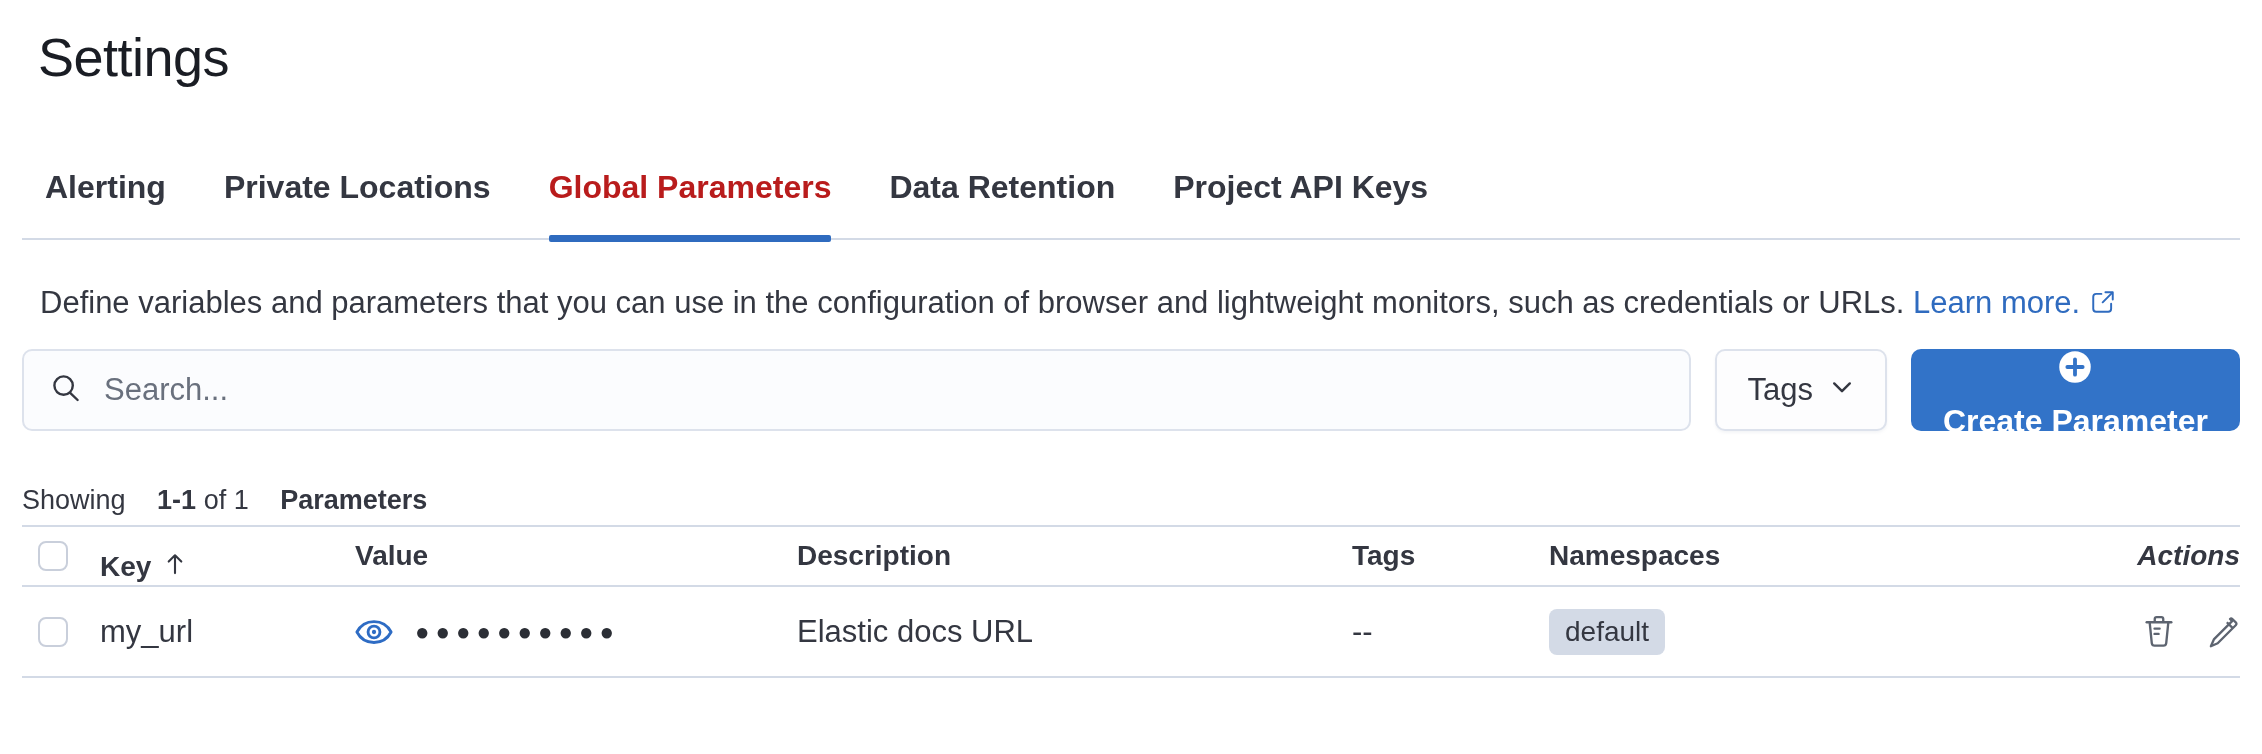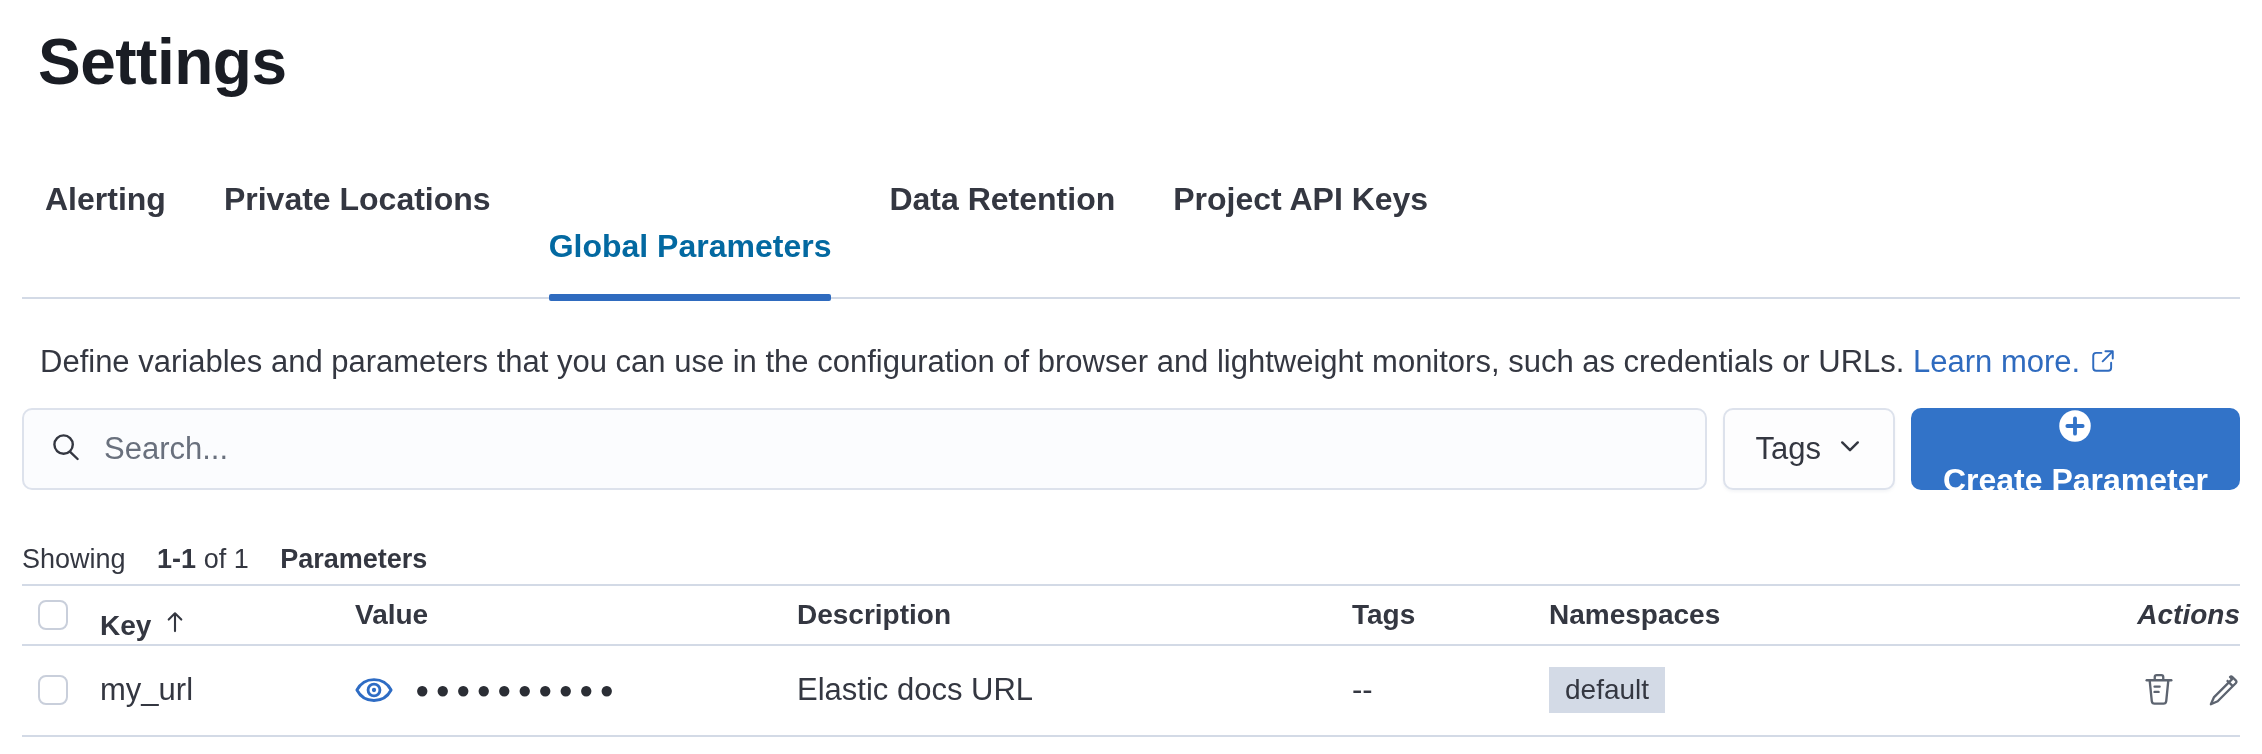--- a/index.html
+++ b/index.html
@@ -8,23 +8,23 @@
     width: 2262px; height: 754px;
     background: #ffffff;
     font-family: "Liberation Sans", sans-serif;
     color: #343741;
     overflow: hidden;
   }
 
   
   .page-title {
     margin: 26px 4px 0 38px;
-    font-size: 64px;
+    font-size: 54px;
     line-height: 1.15;
-    font-weight: 700;
+    font-weight: 400;
     color: #1a1d24;
     letter-spacing: -0.5px;
   }
 
   
   .tabs {
     display: flex;
     gap: 58px;
     margin: 80px 22px 0 22px;
     padding-left: 23px;
@@ -33,21 +33,21 @@
   .tab {
     position: relative;
     font-size: 32px;
     font-weight: 700;
     line-height: 38px;
     padding-bottom: 32px;
     color: #343741;
     cursor: pointer;
     white-space: nowrap;
   }
-  .tab.active { color: #0369a1; margin-top: 47px; }
+  .tab.active { color: #b91c1c; }
   .tab.active::after {
     content: "";
     position: absolute;
     left: 0; right: 0; bottom: -4px;
     height: 7px;
     border-radius: 2px;
     background: #2f6bbf;
   }
 
   
@@ -62,21 +62,21 @@
     color: #2f6bbf;
     text-decoration: none;
     cursor: pointer;
   }
   .popout-icon { margin-left: 10px; vertical-align: -2px; color: #2f6bbf; }
 
   
   .toolbar {
     display: flex;
     align-items: center;
-    gap: 16px;
+    gap: 24px;
     margin: 20px 22px 0 22px;
     height: 82px;
   }
   .search-box {
     flex: 1;
     height: 82px;
     display: flex;
     align-items: center;
     gap: 20px;
     padding: 0 26px;
@@ -172,21 +172,21 @@
     font-size: 24px;
     letter-spacing: 6px;
     color: #2b2e35;
     white-space: nowrap;
   }
 
   .badge {
     display: inline-block;
     background: #d3dae6;
     color: #343741;
-    border-radius: 0;
+    border-radius: 8px;
     padding: 6px 16px;
     font-size: 28px;
     line-height: 34px;
   }
 
   .actions { gap: 30px; }
   .icon-btn {
     display: flex; align-items: center;
     background: none; border: none; padding: 0;
     color: #5d6470;

